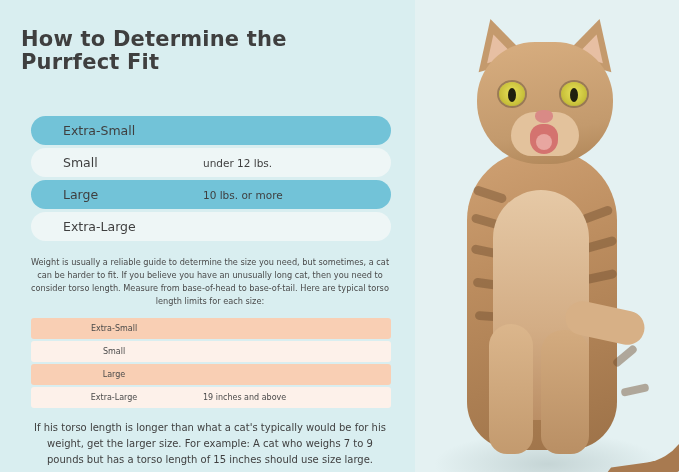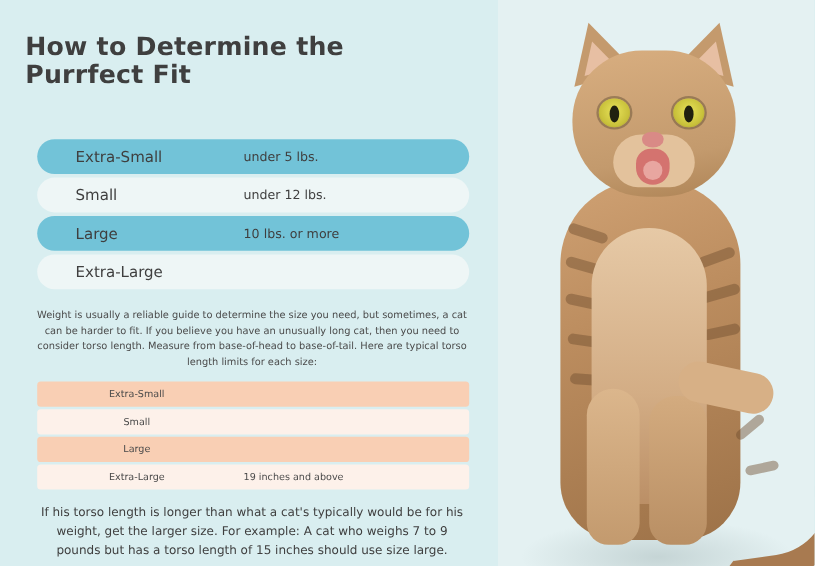--- a/index.html
+++ b/index.html
@@ -393,21 +393,20 @@
   </div>
 
   <div class="content">
 
     <div class="title">How to Determine the Purrfect Fit</div>
 
 
     <div class="weight-table">
       <div class="wrow odd">
         <div class="wlabel">Extra-Small</div>
-        <div class="wvalue">under 5 lbs.</div>
       </div>
       <div class="wrow even">
         <div class="wlabel">Small</div>
         <div class="wvalue">under 12 lbs.</div>
       </div>
       <div class="wrow odd">
         <div class="wlabel">Large</div>
         <div class="wvalue">10 lbs. or more</div>
       </div>
       <div class="wrow even">

